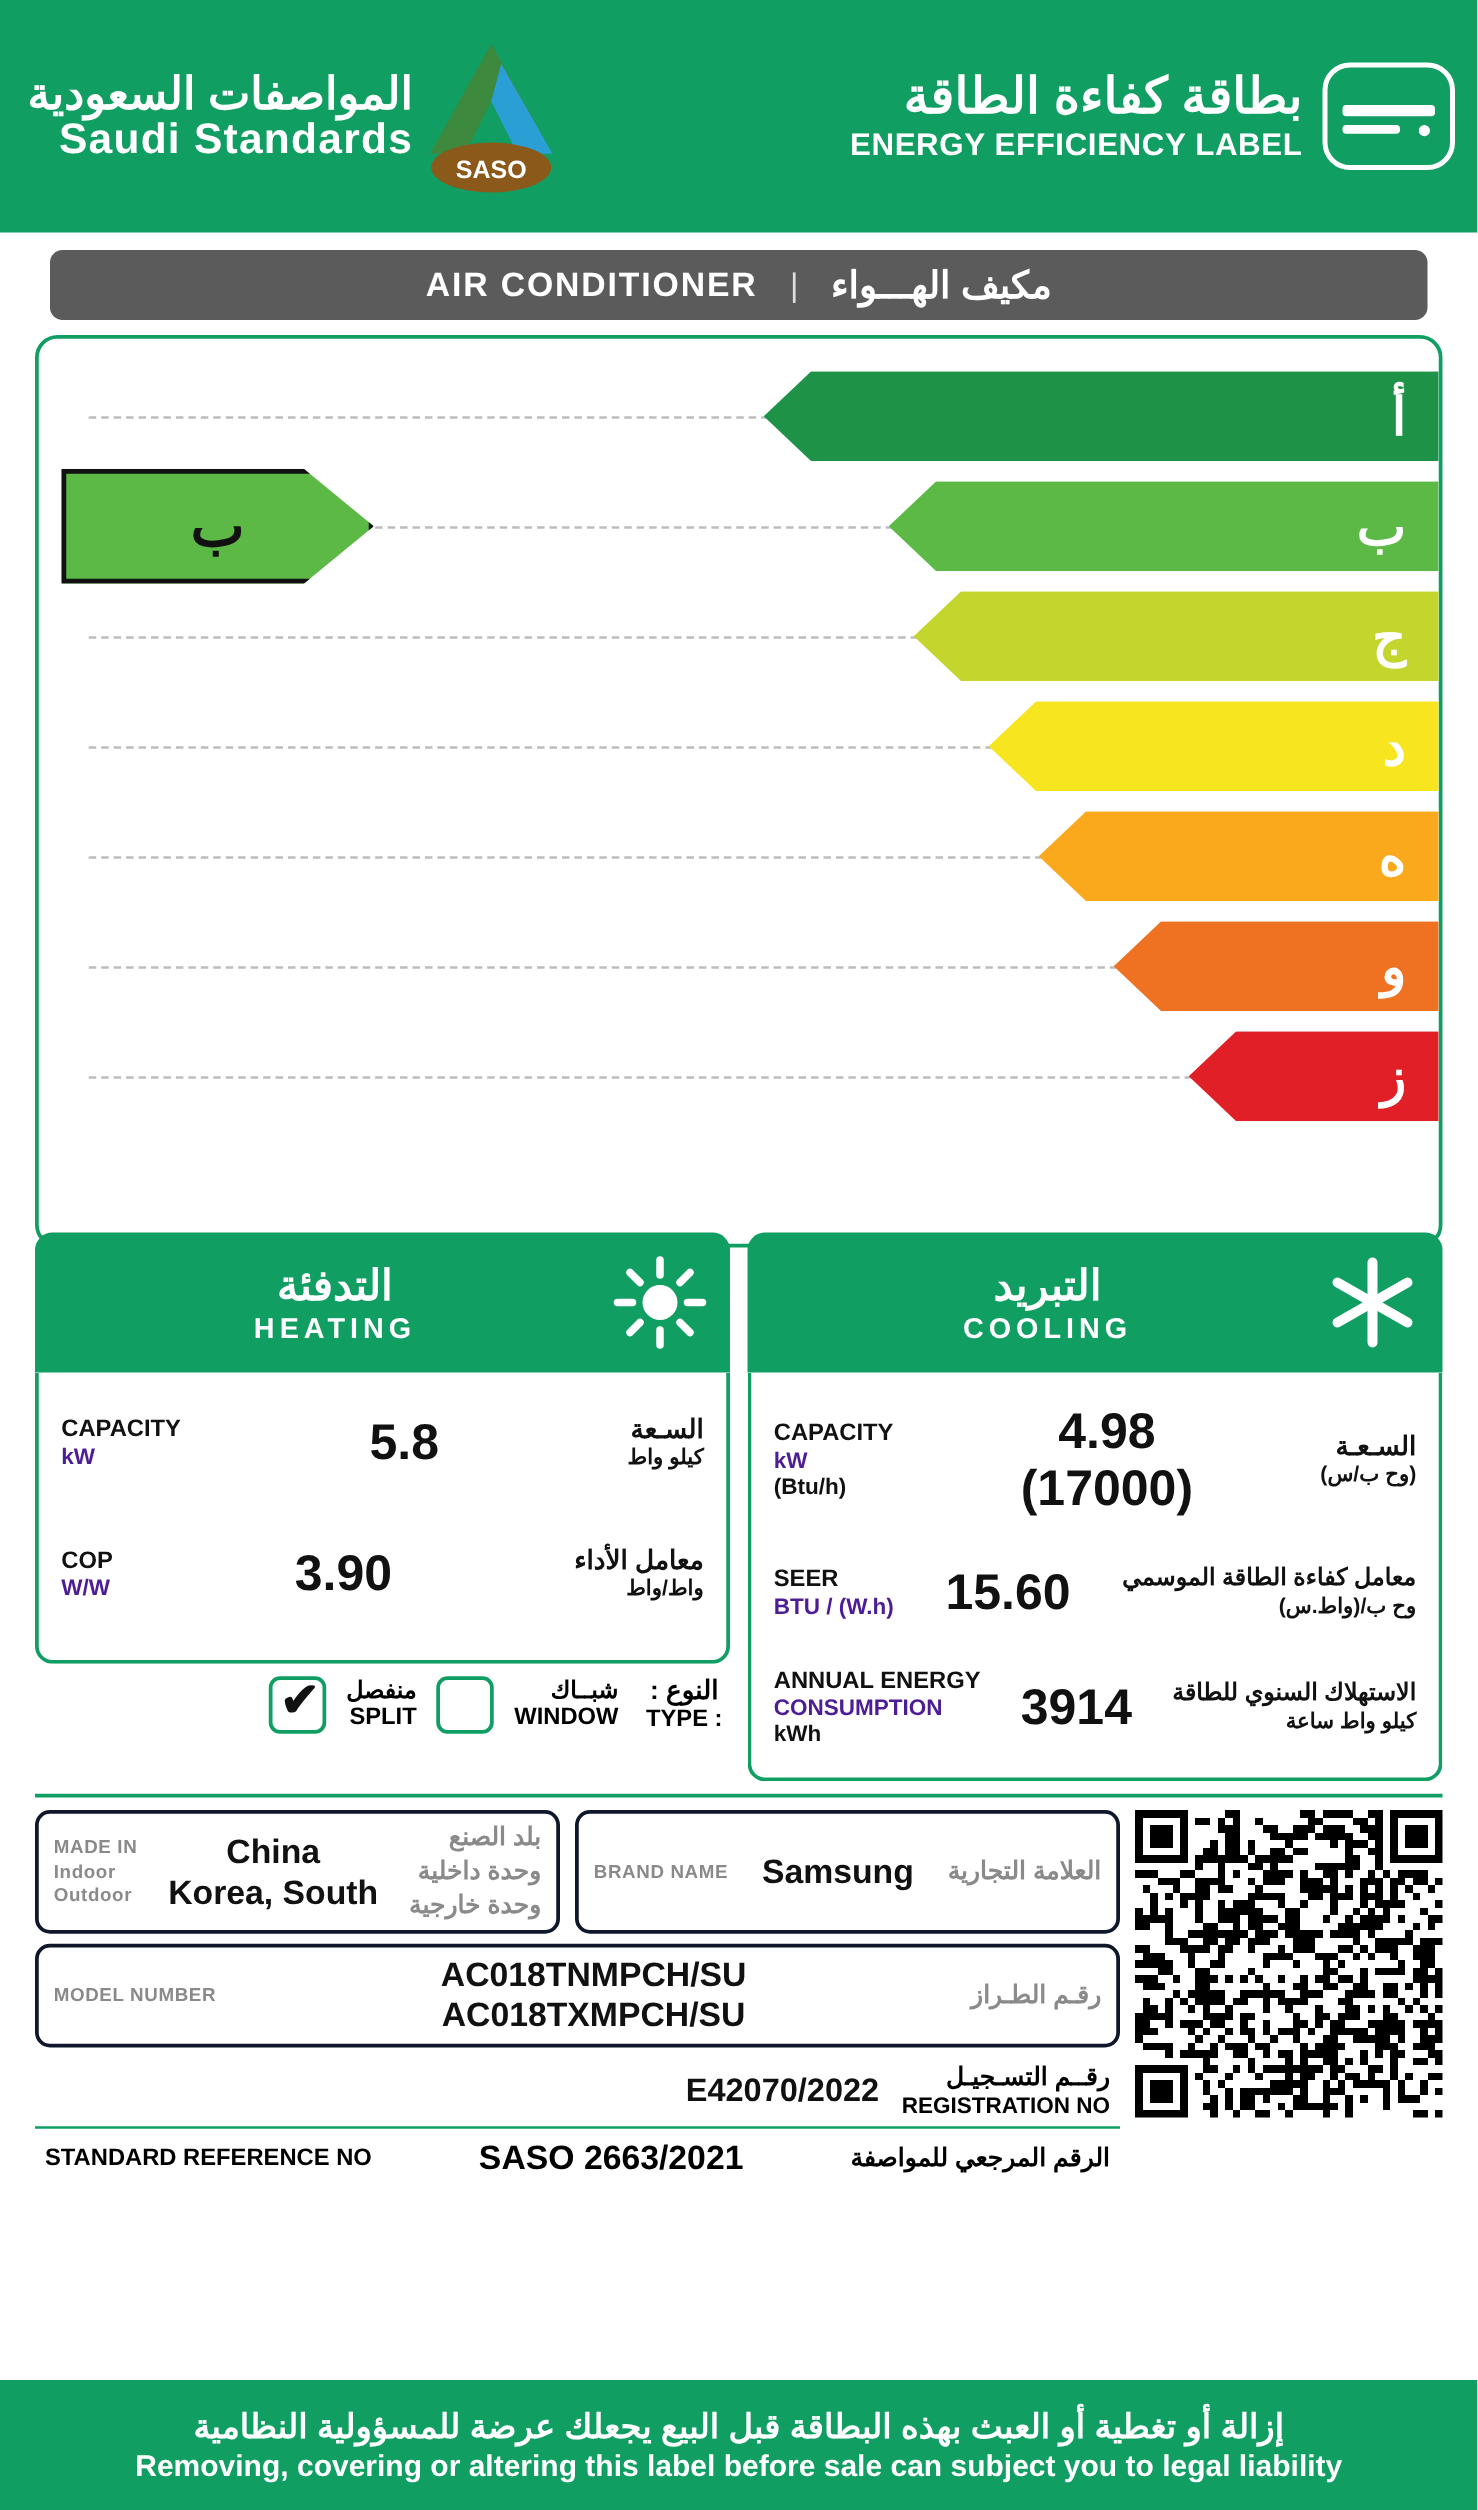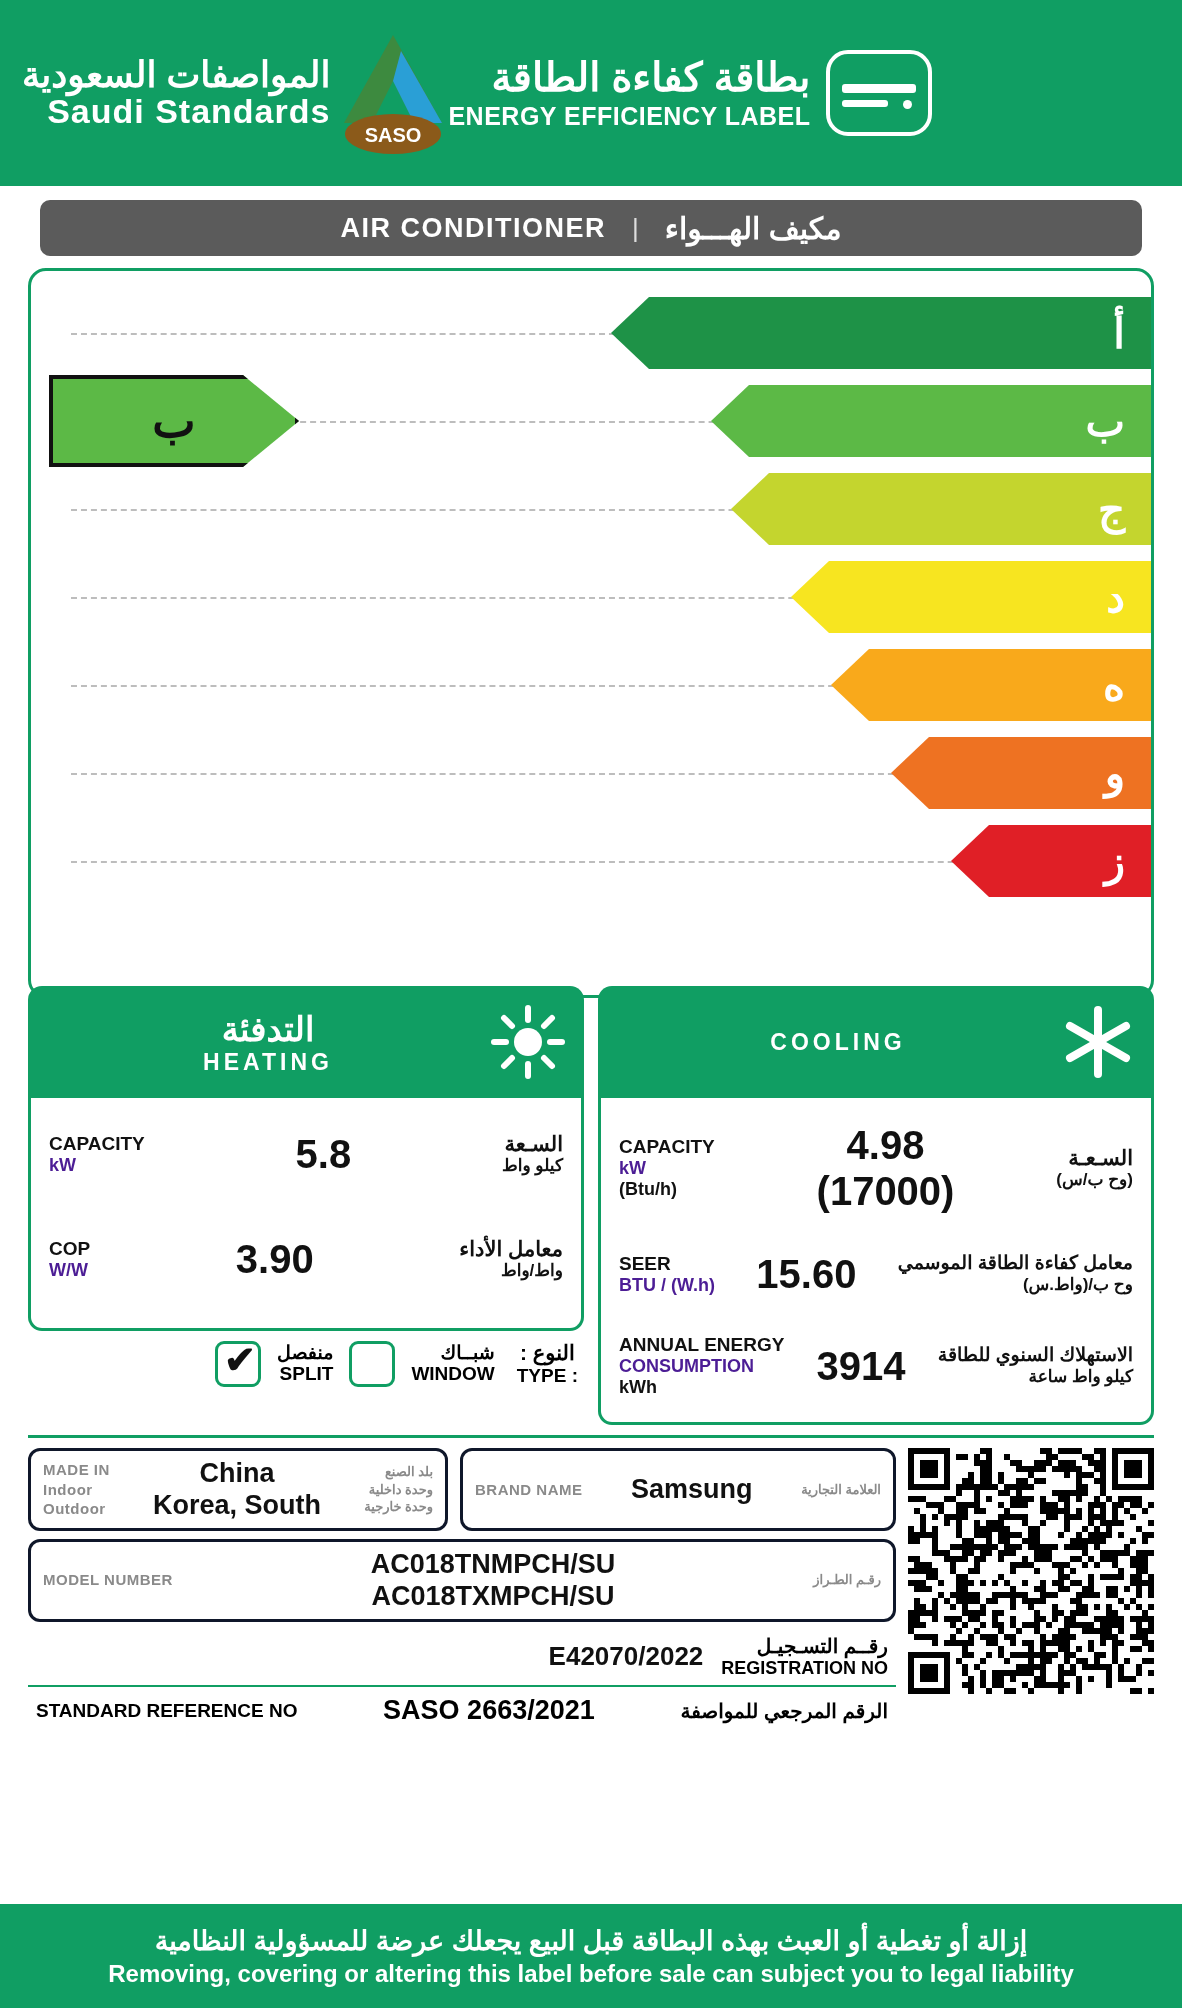--- a/index.html
+++ b/index.html
@@ -14,21 +14,21 @@
     position: relative;
     background: #ffffff;
   }
 
   
   .header {
     height: 186px;
     background: #109e63;
     display: flex;
     align-items: center;
-    justify-content: flex-start;
+    justify-content: space-between;
     padding: 0 18px 0 22px;
   }
   .saso-block { display: flex; align-items: center; gap: 8px; }
   .saso-text { color: #ffffff; text-align: right; line-height: 1.05; }
   .saso-ar { font-size: 36px; font-weight: bold; direction: rtl; }
   .saso-en { font-size: 34px; font-weight: bold; letter-spacing: 1px; }
   .saso-logo { width: 110px; height: 125px; position: relative; }
   .energy-title { color: #ffffff; text-align: right; line-height: 1.1; }
   .energy-ar { font-size: 40px; font-weight: bold; direction: rtl; }
   .energy-en { font-size: 25px; font-weight: bold; letter-spacing: 0.5px; margin-top: 4px; }
@@ -170,21 +170,21 @@
   .info-box {
     border: 3px solid #0f172a;
     border-radius: 12px;
     display: flex; align-items: center;
     padding: 6px 12px;
     min-height: 76px;
     margin-bottom: 8px;
   }
   .info-cap { font-size: 15px; font-weight: bold; color: #8a8a8a; letter-spacing: .5px; line-height: 1.3; }
   .info-val { flex: 1; text-align: center; font-size: 27px; font-weight: bold; color: #111; line-height: 1.2; }
-  .info-ar { font-size: 13px; font-weight: bold; color: #8a8a8a; direction: rtl; text-align: right; line-height: 1.35; }
+  .info-ar { font-size: 20px; font-weight: bold; color: #8a8a8a; direction: rtl; text-align: right; line-height: 1.35; }
   .row2 { display: flex; gap: 12px; }
   .row2 > .info-box { flex: 1; margin-bottom: 8px; }
   .reg-row {
     display: flex; align-items: center; justify-content: flex-end;
     gap: 18px; padding: 4px 8px 6px 8px;
   }
   .reg-val { font-size: 26px; font-weight: bold; color: #111; }
   .reg-lbl { text-align: right; line-height: 1.2; }
   .reg-lbl .ar { font-size: 20px; font-weight: bold; direction: rtl; }
   .reg-lbl .en { font-size: 18px; font-weight: bold; }
@@ -347,20 +347,21 @@
         <div class="type-lbl">
           <div class="ar">النوع :</div>
           <div class="en">TYPE :</div>
         </div>
       </div>
     </div>
 
     <div class="panel">
       <div class="panel-head">
         <div class="titles">
+          <div class="panel-ar">التبريد</div>
           <div class="panel-en">COOLING</div>
         </div>
         <div class="panel-icon">
           <svg width="76" height="76" viewBox="0 0 76 76">
             <g stroke="#ffffff" stroke-width="8" stroke-linecap="round">
               <line x1="38" y1="6" x2="38" y2="70"></line>
               <line x1="10" y1="22" x2="66" y2="54"></line>
               <line x1="10" y1="54" x2="66" y2="22"></line>
             </g>
           </svg>

